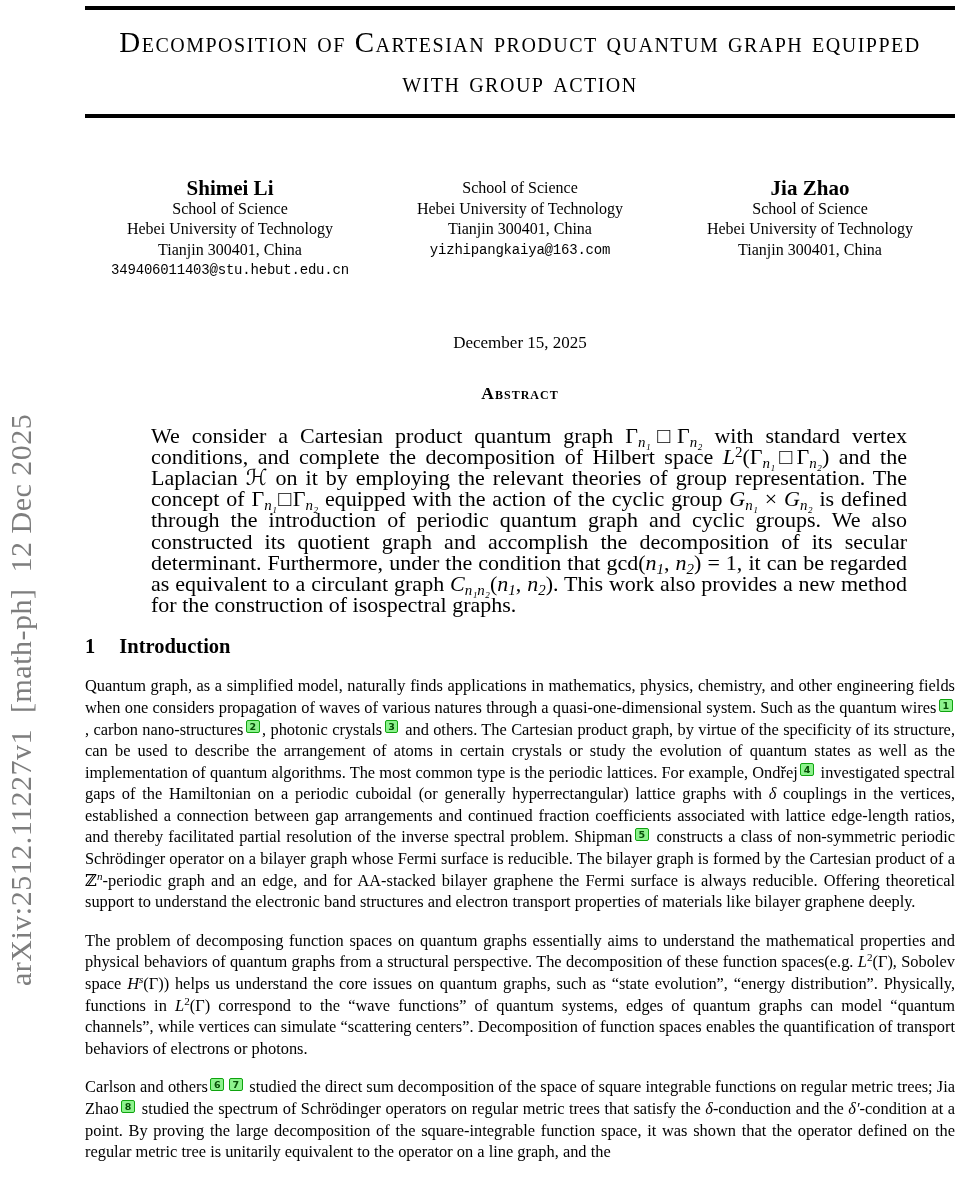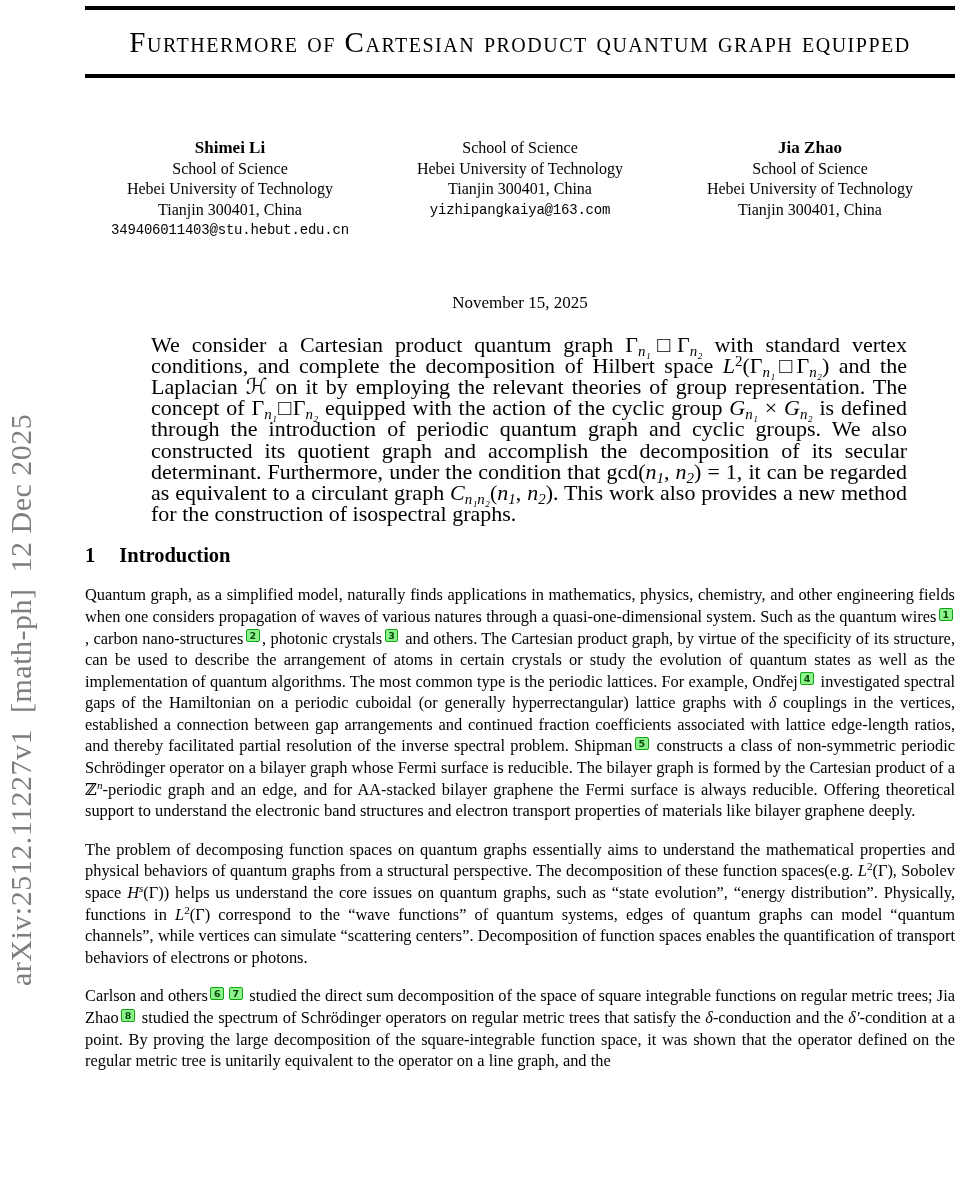--- a/index.html
+++ b/index.html
@@ -38,21 +38,21 @@
   .authors {
     display: flex;
     margin-top: 60px;
   }
   .author {
     flex: 1;
     text-align: center;
     font-size: 16px;
     line-height: 20.5px;
   }
-  .author .name { font-weight: bold; font-size: 17px; }
+  .author .name { font-weight: bold; font-size: 21px; }
   .author .email {
     font-family: "Liberation Mono", "DejaVu Sans Mono", monospace;
     font-size: 14px;
     letter-spacing: -0.2px;
   }
   .date-line {
     text-align: center;
     margin-top: 52px;
     font-size: 17px;
   }
@@ -106,21 +106,22 @@
 </head>
 <body>
 
 <div class="watermark">arXiv:2512.11227v1  [math-ph]  12 Dec 2025</div>
 
 <div class="content">
 
   <div class="rule rule-top"></div>
 
   <div class="paper-title">
-    <div>Furthermore of Cartesian product quantum graph equipped</div>
+    <div>Decomposition of Cartesian product quantum graph equipped</div>
+    <div>with group action</div>
   </div>
 
   <div class="rule"></div>
 
   <div class="authors">
     <div class="author">
       <div class="name">Shimei Li</div>
       <div>School of Science</div>
       <div>Hebei University of Technology</div>
       <div>Tianjin 300401, China</div>
@@ -133,22 +134,23 @@
       <div class="email">yizhipangkaiya@163.com</div>
     </div>
     <div class="author">
       <div class="name">Jia Zhao</div>
       <div>School of Science</div>
       <div>Hebei University of Technology</div>
       <div>Tianjin 300401, China</div>
     </div>
   </div>
 
-  <div class="date-line">November 15, 2025</div>
+  <div class="date-line">December 15, 2025</div>
 
+  <div class="abs-heading">Abstract</div>
 
   <div class="abstract-body"><span>We consider a Cartesian product quantum graph Γ</span><sub class="mi">n₁</sub><span>□Γ</span><sub class="mi">n₂</sub><span> with standard vertex conditions, and complete the decomposition of Hilbert space </span><span class="mi">L</span><sup>2</sup><span>(Γ</span><sub class="mi">n₁</sub><span>□Γ</span><sub class="mi">n₂</sub><span>) and the Laplacian ℋ on it by employing the relevant theories of group representation. The concept of Γ</span><sub class="mi">n₁</sub><span>□Γ</span><sub class="mi">n₂</sub><span> equipped with the action of the cyclic group </span><span class="mi">G</span><sub class="mi">n₁</sub><span> × </span><span class="mi">G</span><sub class="mi">n₂</sub><span> is defined through the introduction of periodic quantum graph and cyclic groups. We also constructed its quotient graph and accomplish the decomposition of its secular determinant. Furthermore, under the condition that gcd(</span><span class="mi">n</span><sub class="mi">1</sub><span>, </span><span class="mi">n</span><sub class="mi">2</sub><span>) = 1, it can be regarded as equivalent to a circulant graph </span><span class="mi">C</span><sub class="mi">n₁n₂</sub><span>(</span><span class="mi">n</span><sub class="mi">1</sub><span>, </span><span class="mi">n</span><sub class="mi">2</sub><span>). This work also provides a new method for the construction of isospectral graphs.</span></div>
 
   <div class="section-heading">
     <span class="secnum">1</span><span>Introduction</span>
   </div>
 
   <div class="para"><span>Quantum graph, as a simplified model, naturally finds applications in mathematics, physics, chemistry, and other engineering fields when one considers propagation of waves of various natures through a quasi-one-dimensional system. Such as the quantum wires</span><span class="cite">1</span><span>, carbon nano-structures</span><span class="cite">2</span><span>, photonic crystals</span><span class="cite">3</span><span> and others. The Cartesian product graph, by virtue of the specificity of its structure, can be used to describe the arrangement of atoms in certain crystals or study the evolution of quantum states as well as the implementation of quantum algorithms. The most common type is the periodic lattices. For example, Ondřej</span><span class="cite">4</span><span> investigated spectral gaps of the Hamiltonian on a periodic cuboidal (or generally hyperrectangular) lattice graphs with </span><span class="mi">δ</span><span> couplings in the vertices, established a connection between gap arrangements and continued fraction coefficients associated with lattice edge-length ratios, and thereby facilitated partial resolution of the inverse spectral problem. Shipman</span><span class="cite">5</span><span> constructs a class of non-symmetric periodic Schrödinger operator on a bilayer graph whose Fermi surface is reducible. The bilayer graph is formed by the Cartesian product of a ℤ</span><sup class="mi">n</sup><span>-periodic graph and an edge, and for AA-stacked bilayer graphene the Fermi surface is always reducible. Offering theoretical support to understand the electronic band structures and electron transport properties of materials like bilayer graphene deeply.</span></div>
   <div class="para"><span>The problem of decomposing function spaces on quantum graphs essentially aims to understand the mathematical properties and physical behaviors of quantum graphs from a structural perspective. The decomposition of these function spaces(e.g. </span><span class="mi">L</span><sup>2</sup><span>(Γ), Sobolev space </span><span class="mi">H</span><sup class="mi">s</sup><span>(Γ)) helps us understand the core issues on quantum graphs, such as “state evolution”, “energy distribution”. Physically, functions in </span><span class="mi">L</span><sup>2</sup><span>(Γ) correspond to the “wave functions” of quantum systems, edges of quantum graphs can model “quantum channels”, while vertices can simulate “scattering centers”. Decomposition of function spaces enables the quantification of transport behaviors of electrons or photons.</span></div>
   <div class="para"><span>Carlson and others</span><span class="cite">6</span><span class="cite">7</span><span> studied the direct sum decomposition of the space of square integrable functions on regular metric trees; Jia Zhao</span><span class="cite">8</span><span> studied the spectrum of Schrödinger operators on regular metric trees that satisfy the </span><span class="mi">δ</span><span>-conduction and the </span><span class="mi">δ′</span><span>-condition at a point. By proving the large decomposition of the square-integrable function space, it was shown that the operator defined on the regular metric tree is unitarily equivalent to the operator on a line graph, and the</span></div>

